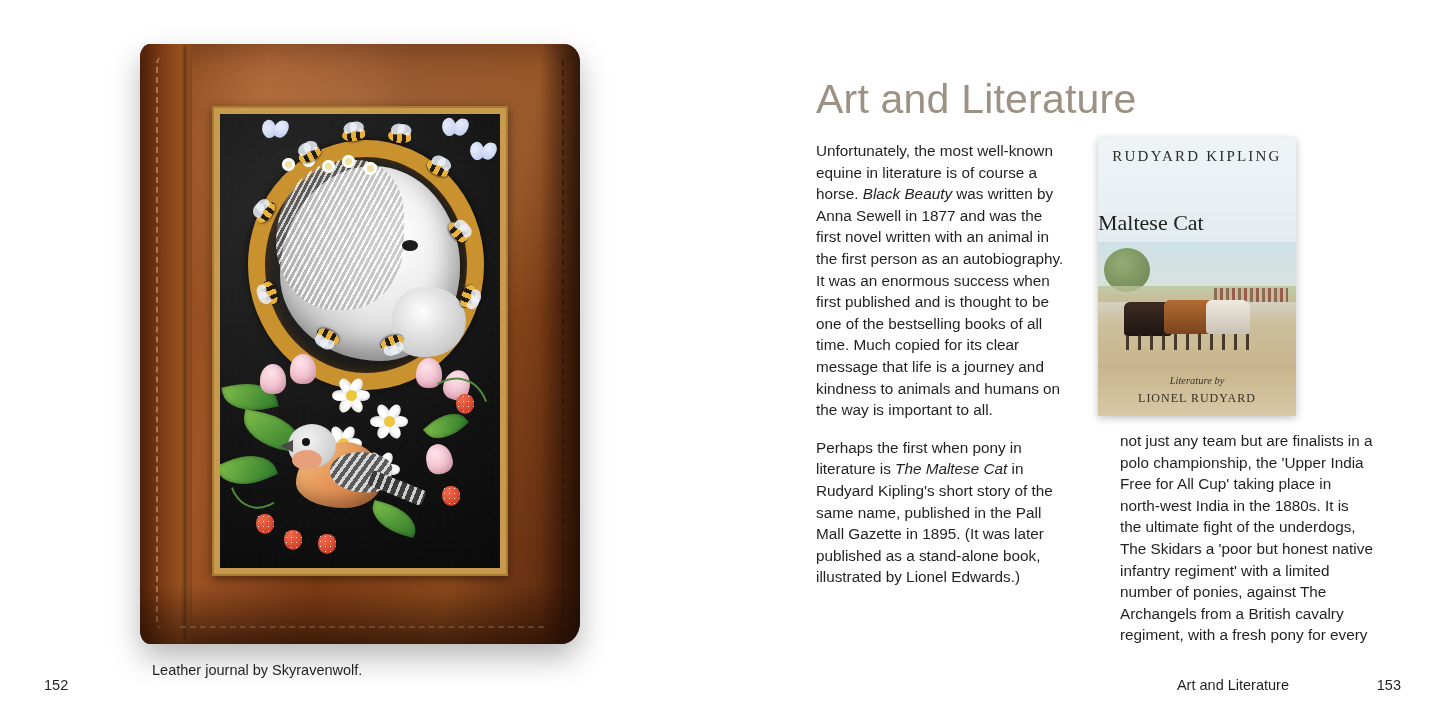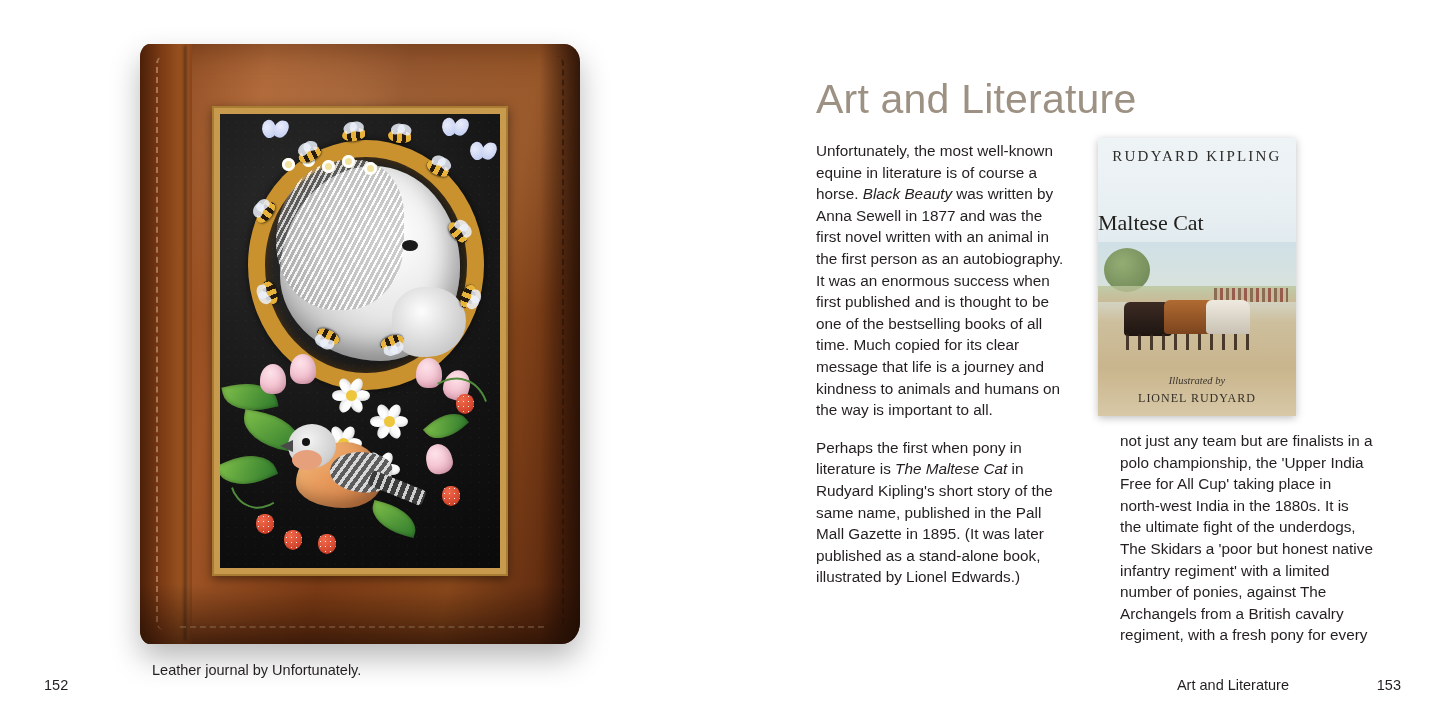--- a/index.html
+++ b/index.html
@@ -488,21 +488,21 @@
           </div>
 
         </div>
       </div>
 
       <div class="edge-right"></div>
       <div class="edge-bottom"></div>
     </div>
   </div>
 
-  <div class="caption">Leather journal by Unfortunately.</div>
+  <div class="caption">Leather journal by Skyravenwolf.</div>
   <div class="folio-left">152</div>
 </div>
 
 <div class="right-page">
 
   <h1 class="page-title">Art and Literature</h1>
 
   <div class="col col-left">
       <p><span>Unfortunately, the most well-known equine in literature is of course a horse. </span><em>Black Beauty</em><span> was written by Anna Sewell in 1877 and was the first novel written with an animal in the first person as an autobiography. It was an enormous success when first published and is thought to be one of the bestselling books of all time. Much copied for its clear message that life is a journey and kindness to animals and humans on the way is important to all.</span></p>
       <p><span>Perhaps the first when pony in literature is </span><em>The Maltese Cat</em><span> in Rudyard Kipling's short story of the same name, published in the Pall Mall Gazette in 1895. (It was later published as a stand-alone book, illustrated by Lionel Edwards.)</span></p>
@@ -513,21 +513,21 @@
     <div class="bc-author">RUDYARD  KIPLING</div>
     <div class="bc-title">Maltese Cat</div>
     <div class="bc-scene">
       <div class="bc-tree"></div>
       <div class="bc-hill"></div>
       <div class="bc-crowd"></div>
       <div class="bc-horse bc-h1"></div>
       <div class="bc-horse bc-h2"></div>
       <div class="bc-horse bc-h3"></div>
       <div class="bc-legs"></div>
-      <div class="bc-illustrated">Illustrated by</div>
+      <div class="bc-illustrated">Literature by</div>
       <div class="bc-lionel">LIONEL  RUDYARD</div>
     </div>
   </div>
 
   <div class="col col-right">
       <p><span>not just any team but are finalists in a polo championship, the 'Upper India Free for All Cup' taking place in north-west India in the 1880s. It is the ultimate fight of the underdogs, The Skidars a 'poor but honest native infantry regiment' with a limited number of ponies, against The Archangels from a British cavalry regiment, with a fresh pony for every</span></p>
     </div>
 
   <div class="footer-right footer-running">Art and Literature</div>
   <div class="footer-right footer-folio">153</div>

